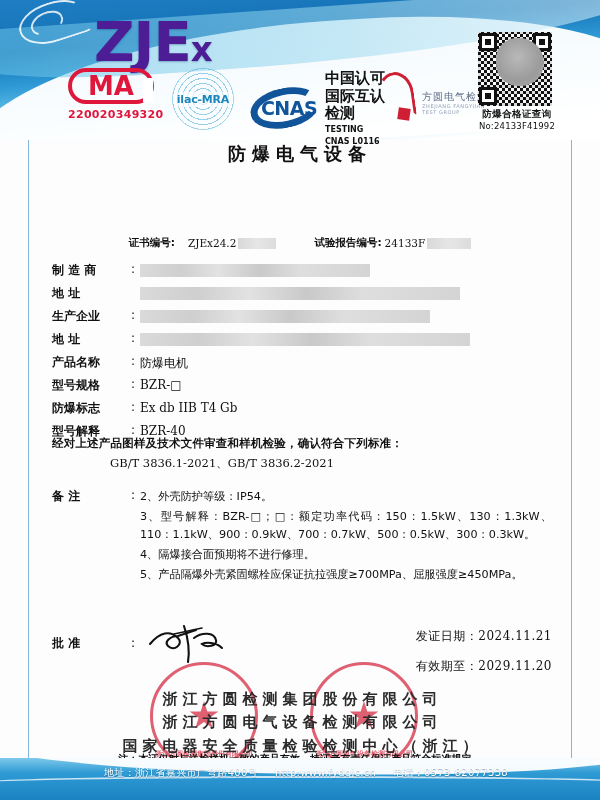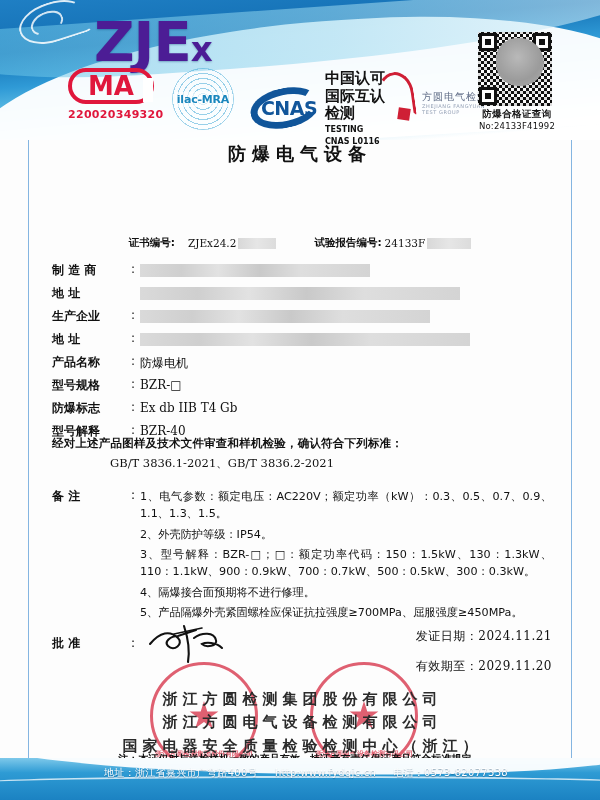--- a/index.html
+++ b/index.html
@@ -433,21 +433,20 @@
     </div>
   </div>
 
   <div class="standards-intro">经对上述产品图样及技术文件审查和样机检验，确认符合下列标准：</div>
   <div class="standards-list">GB/T 3836.1-2021、GB/T 3836.2-2021</div>
 
   <div class="remarks">
     <span class="remarks-label">备      注</span>
     <span class="remarks-colon">:</span>
     <div class="remarks-body">
-      <div class="remark-item">1、电气参数：额定电压：AC220V；额定功率（kW）：0.3、0.5、0.7、0.9、1.1、1.3、1.5。</div>
       <div class="remark-item">2、外壳防护等级：IP54。</div>
       <div class="remark-item">3、型号解释：BZR-□；□：额定功率代码：150：1.5kW、130：1.3kW、110：1.1kW、900：0.9kW、700：0.7kW、500：0.5kW、300：0.3kW。</div>
       <div class="remark-item">4、隔爆接合面预期将不进行修理。</div>
       <div class="remark-item">5、产品隔爆外壳紧固螺栓应保证抗拉强度≥700MPa、屈服强度≥450MPa。</div>
     </div>
   </div>
 
   <div class="approve-row">
     <span class="approve-label">批      准</span>
     <span class="approve-colon">:</span>

